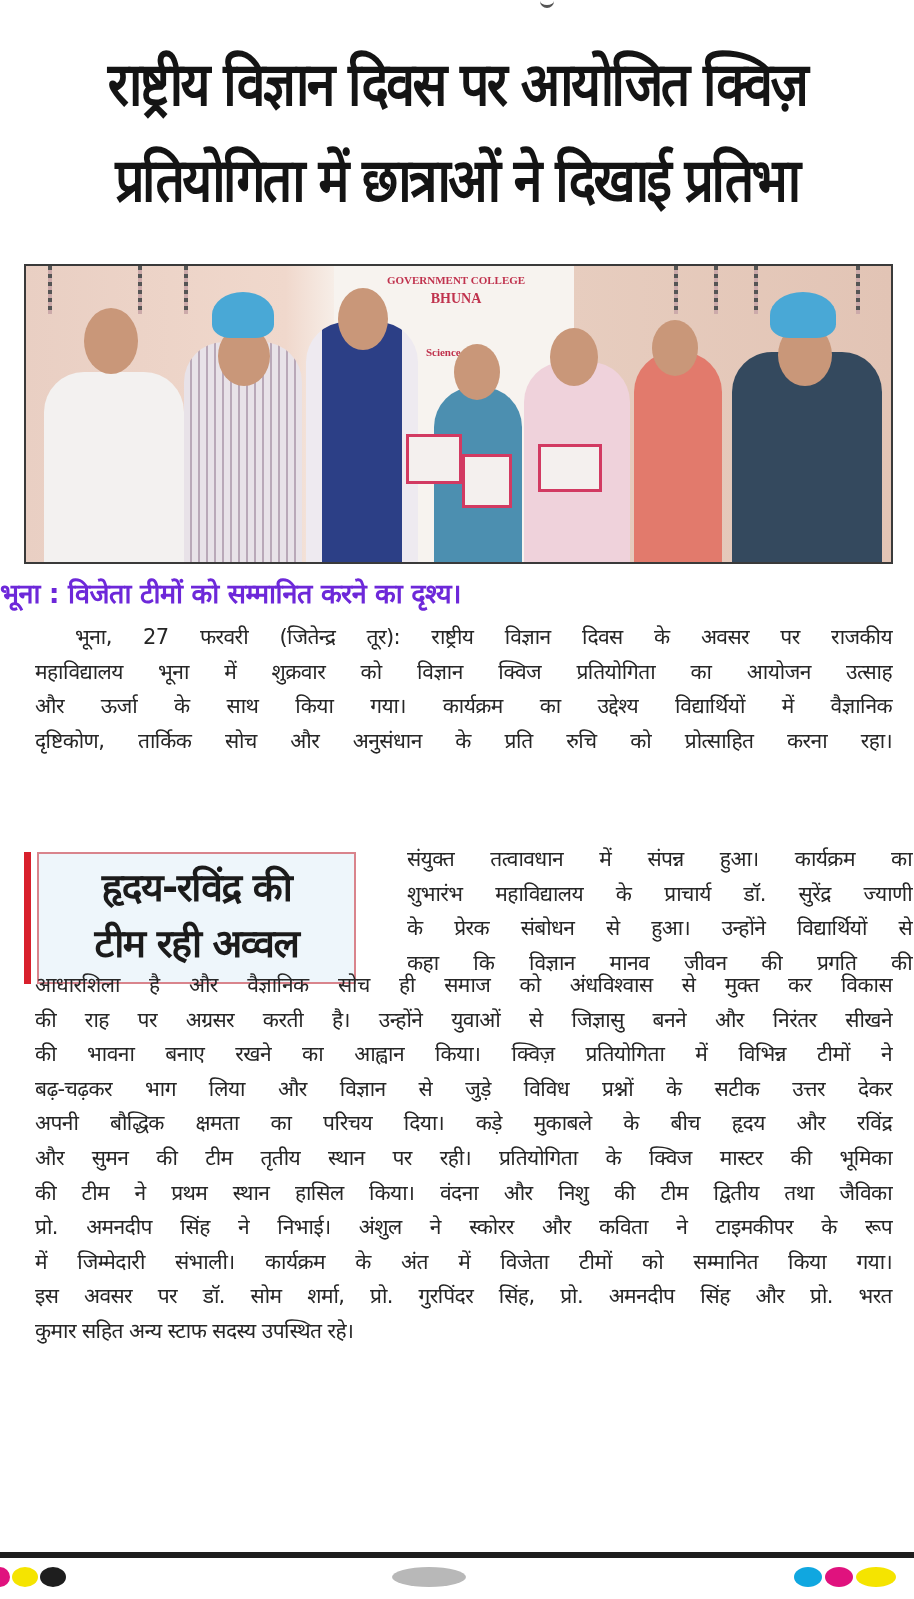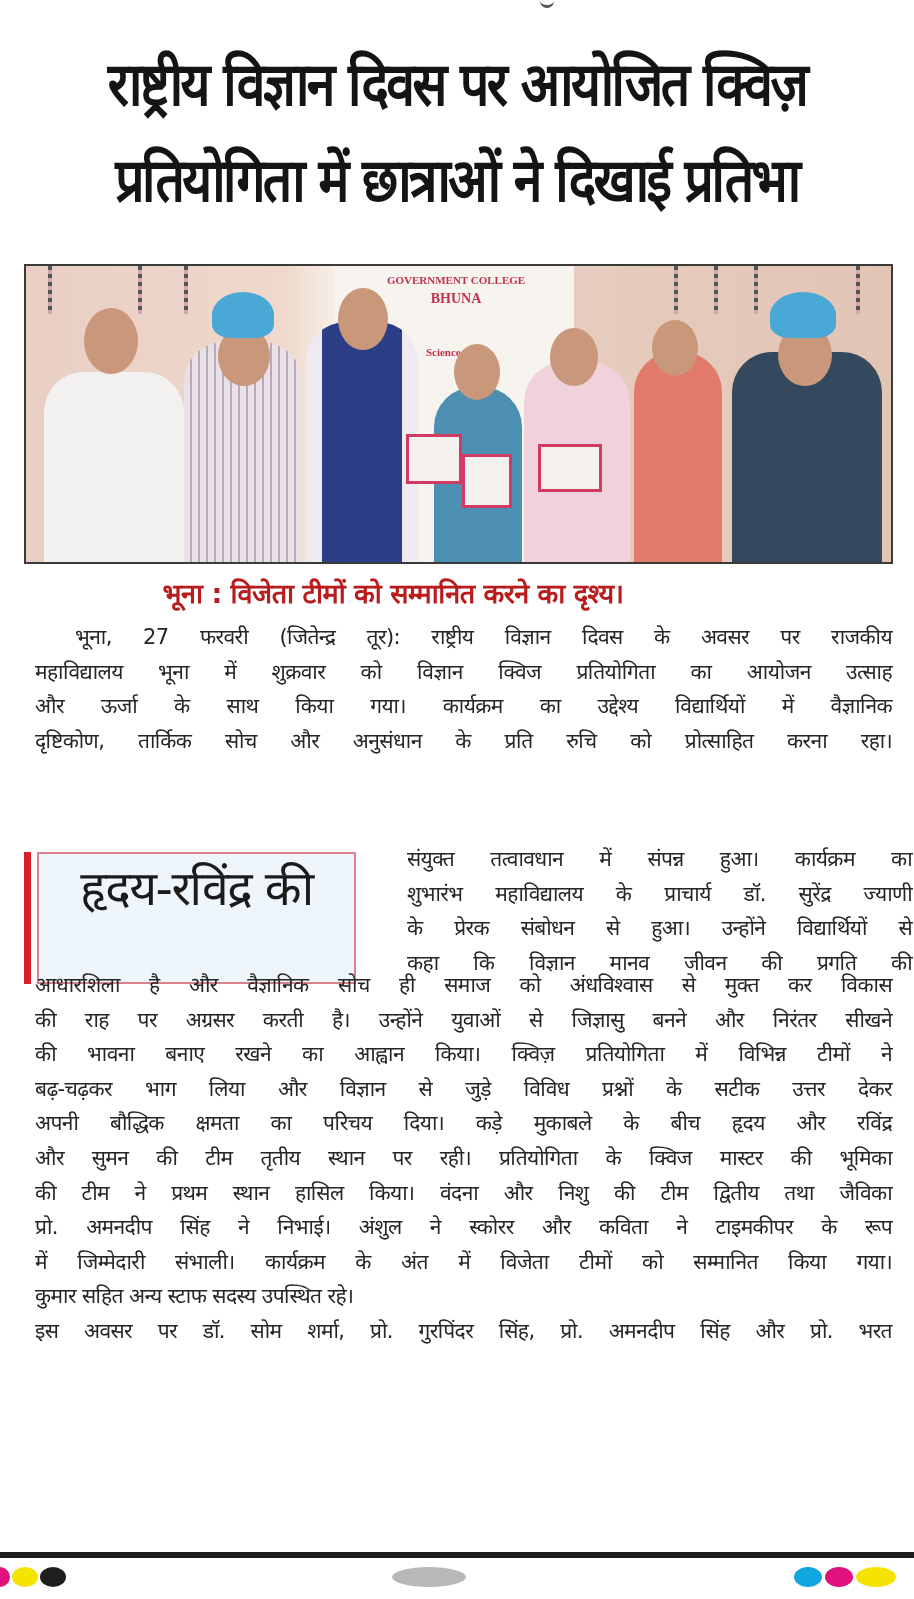--- a/index.html
+++ b/index.html
@@ -24,37 +24,37 @@
       font-family: "Liberation Serif", serif; font-size: 14px; color: #c0334e; font-weight: bold; }
     .photo .banner-t3 { position: absolute; left: 360px; top: 80px; width: 140px; text-align: center;
       font-family: "Liberation Serif", serif; font-size: 11px; color: #c0334e; font-weight: bold; }
     .bead { position: absolute; top: 0; width: 4px; height: 48px;
       background: repeating-linear-gradient(180deg, #555 0 4px, #caa 4px 8px); }
     .person { position: absolute; bottom: 0; border-radius: 40px 40px 0 0; }
     .head { position: absolute; border-radius: 50%; background: #c99779; }
     .turban { position: absolute; border-radius: 50% 50% 30% 30%; background: #49a8d6; }
     .trophy { position: absolute; background: #f4f0ee; border: 3px solid #d23a62; }
 
-    .caption { position: absolute; left: 0; top: 574px; width: 786px; text-align: center;
-      font-size: 27px; font-weight: bold; color: #b91c1c; letter-spacing: -0.5px; }
+    .caption { position: absolute; left: 0; top: 574px; width: 786px; text-align: left;
+      font-size: 27px; font-weight: bold; color: #6d28d9; letter-spacing: -0.5px; }
 
     .body-text { position: absolute; font-size: 21px; line-height: 34.6px; color: #262626;
       text-align: justify; letter-spacing: -0.6px; }
     .body-text .line { white-space: nowrap; display: block; text-align-last: justify; margin-left: 11px; }
     .body-text .line.last { text-align-last: left; }
 
     .body-top { left: 24px; top: 620px; width: 868px; }
     .body-right { left: 396px; top: 842px; width: 516px; }
     .body-bottom { left: 24px; top: 968px; width: 868px; }
 
     .pull-quote { position: absolute; left: 24px; top: 852px; width: 332px; height: 132px;
       border-left: 7px solid #d8202c; }
     .pull-inner { position: absolute; left: 6px; top: 0; right: 0; bottom: 0;
       background: #eef6fb; border: 2px solid #d9848c; padding: 6px 4px; text-align: center; }
-    .pull-inner div { font-size: 48px; font-weight: normal; color: #1b1b1b; line-height: 56px;
+    .pull-inner div { font-size: 39px; font-weight: bold; color: #1b1b1b; line-height: 56px;
       letter-spacing: -1.5px; white-space: nowrap; }
 
     .footer-rule { position: absolute; left: 0; top: 1552px; width: 914px; height: 6px; background: #1e1e1e; }
     .reg { position: absolute; top: 1567px; height: 20px; border-radius: 50%; }
   </style>
 </head>
 <body>
 
 <div class="top-mark"></div>
 
@@ -110,42 +110,43 @@
 <div class="body-text body-top">
   <span class="line" style="padding-left:40px">भूना, 27 फरवरी (जितेन्द्र तूर): राष्ट्रीय विज्ञान दिवस के अवसर पर राजकीय</span>
   <span class="line">महाविद्यालय भूना में शुक्रवार को विज्ञान क्विज प्रतियोगिता का आयोजन उत्साह</span>
   <span class="line">और ऊर्जा के साथ किया गया। कार्यक्रम का उद्देश्य विद्यार्थियों में वैज्ञानिक</span>
   <span class="line">दृष्टिकोण, तार्किक सोच और अनुसंधान के प्रति रुचि को प्रोत्साहित करना रहा।</span>
 </div>
 
 <div class="pull-quote">
   <div class="pull-inner">
     <div>हृदय-रविंद्र की</div>
+    <div>टीम रही अव्वल</div>
   </div>
 </div>
 
 <div class="body-text body-right">
   <span class="line">संयुक्त तत्वावधान में संपन्न हुआ। कार्यक्रम का</span>
   <span class="line">शुभारंभ महाविद्यालय के प्राचार्य डॉ. सुरेंद्र ज्याणी</span>
   <span class="line">के प्रेरक संबोधन से हुआ। उन्होंने विद्यार्थियों से</span>
   <span class="line">कहा कि विज्ञान मानव जीवन की प्रगति की</span>
 </div>
 
 <div class="body-text body-bottom">
   <span class="line">आधारशिला है और वैज्ञानिक सोच ही समाज को अंधविश्वास से मुक्त कर विकास</span>
   <span class="line">की राह पर अग्रसर करती है। उन्होंने युवाओं से जिज्ञासु बनने और निरंतर सीखने</span>
   <span class="line">की भावना बनाए रखने का आह्वान किया। क्विज़ प्रतियोगिता में विभिन्न टीमों ने</span>
   <span class="line">बढ़-चढ़कर भाग लिया और विज्ञान से जुड़े विविध प्रश्नों के सटीक उत्तर देकर</span>
   <span class="line">अपनी बौद्धिक क्षमता का परिचय दिया। कड़े मुकाबले के बीच हृदय और रविंद्र</span>
   <span class="line">और सुमन की टीम तृतीय स्थान पर रही। प्रतियोगिता के क्विज मास्टर की भूमिका</span>
   <span class="line">की टीम ने प्रथम स्थान हासिल किया। वंदना और निशु की टीम द्वितीय तथा जैविका</span>
   <span class="line">प्रो. अमनदीप सिंह ने निभाई। अंशुल ने स्कोरर और कविता ने टाइमकीपर के रूप</span>
   <span class="line">में जिम्मेदारी संभाली। कार्यक्रम के अंत में विजेता टीमों को सम्मानित किया गया।</span>
+  <span class="line">इस अवसर पर डॉ. सोम शर्मा, प्रो. गुरपिंदर सिंह, प्रो. अमनदीप सिंह और प्रो. भरत</span>
   <span class="line last">कुमार सहित अन्य स्टाफ सदस्य उपस्थित रहे।</span>
-  <span class="line">इस अवसर पर डॉ. सोम शर्मा, प्रो. गुरपिंदर सिंह, प्रो. अमनदीप सिंह और प्रो. भरत</span>
 </div>
 
 <div class="footer-rule"></div>
 
 <div class="reg" style="left:-10px;width:20px;background:#e0127e;"></div>
 <div class="reg" style="left:12px;width:26px;background:#f5e400;"></div>
 <div class="reg" style="left:40px;width:26px;background:#1e1e1e;"></div>
 <div class="reg" style="left:392px;width:74px;background:#b8b8b8;"></div>
 <div class="reg" style="left:794px;width:28px;background:#10a7e0;"></div>
 <div class="reg" style="left:825px;width:28px;background:#e0127e;"></div>

